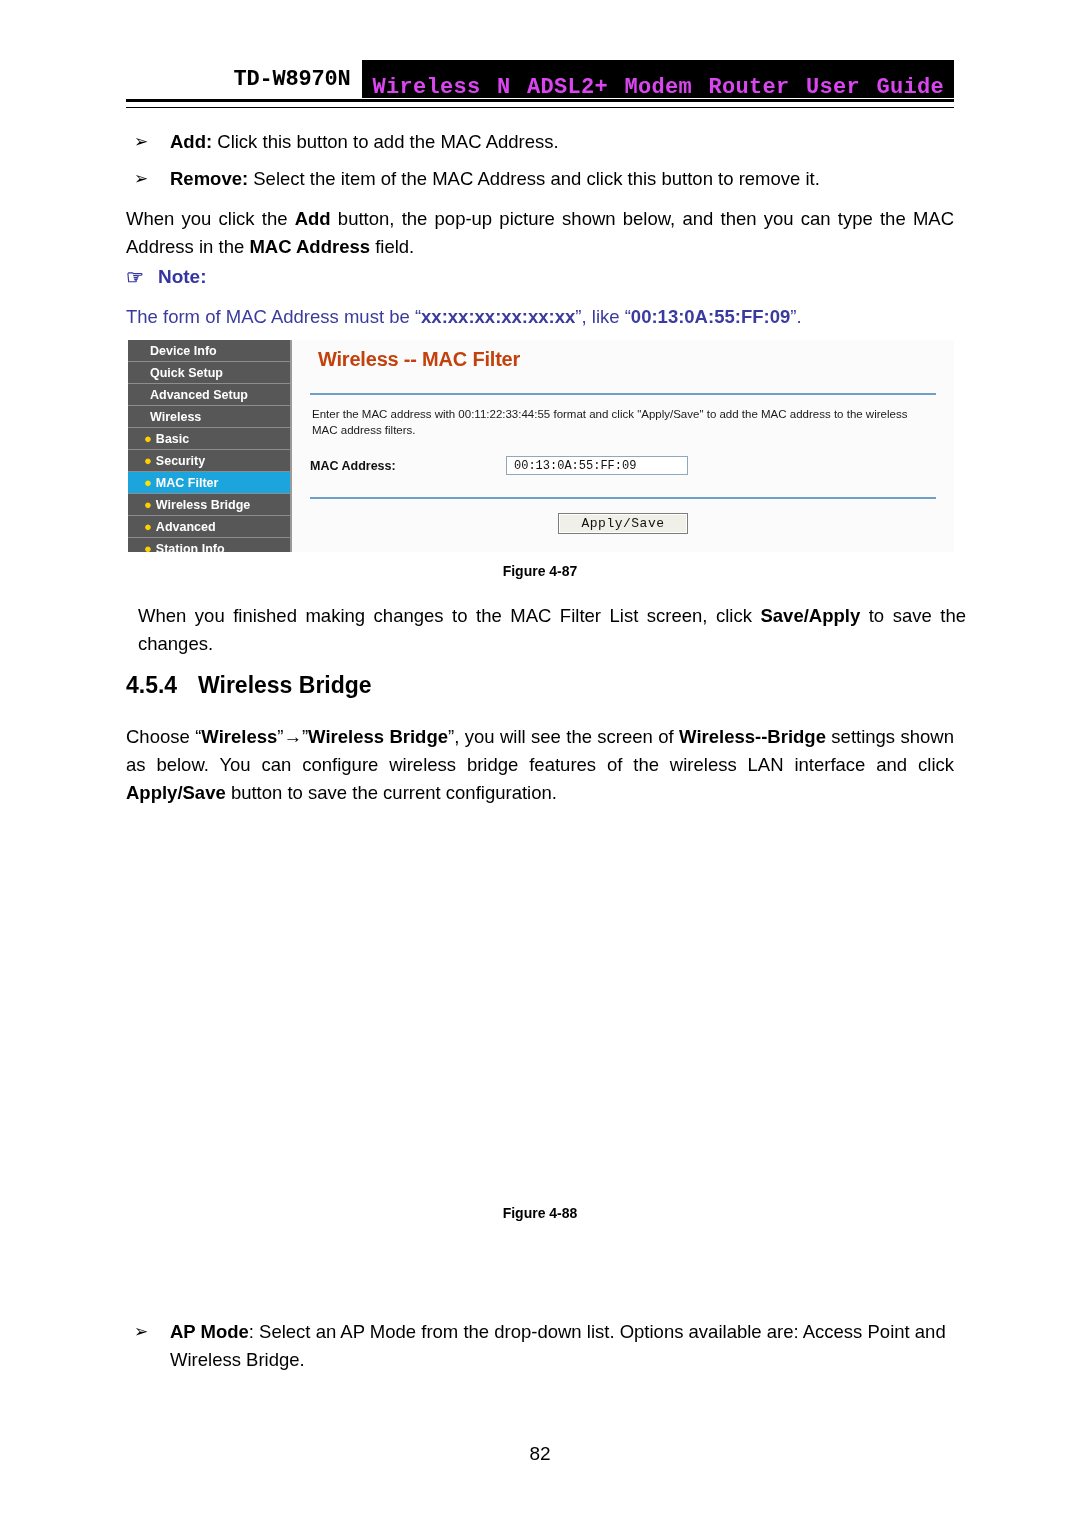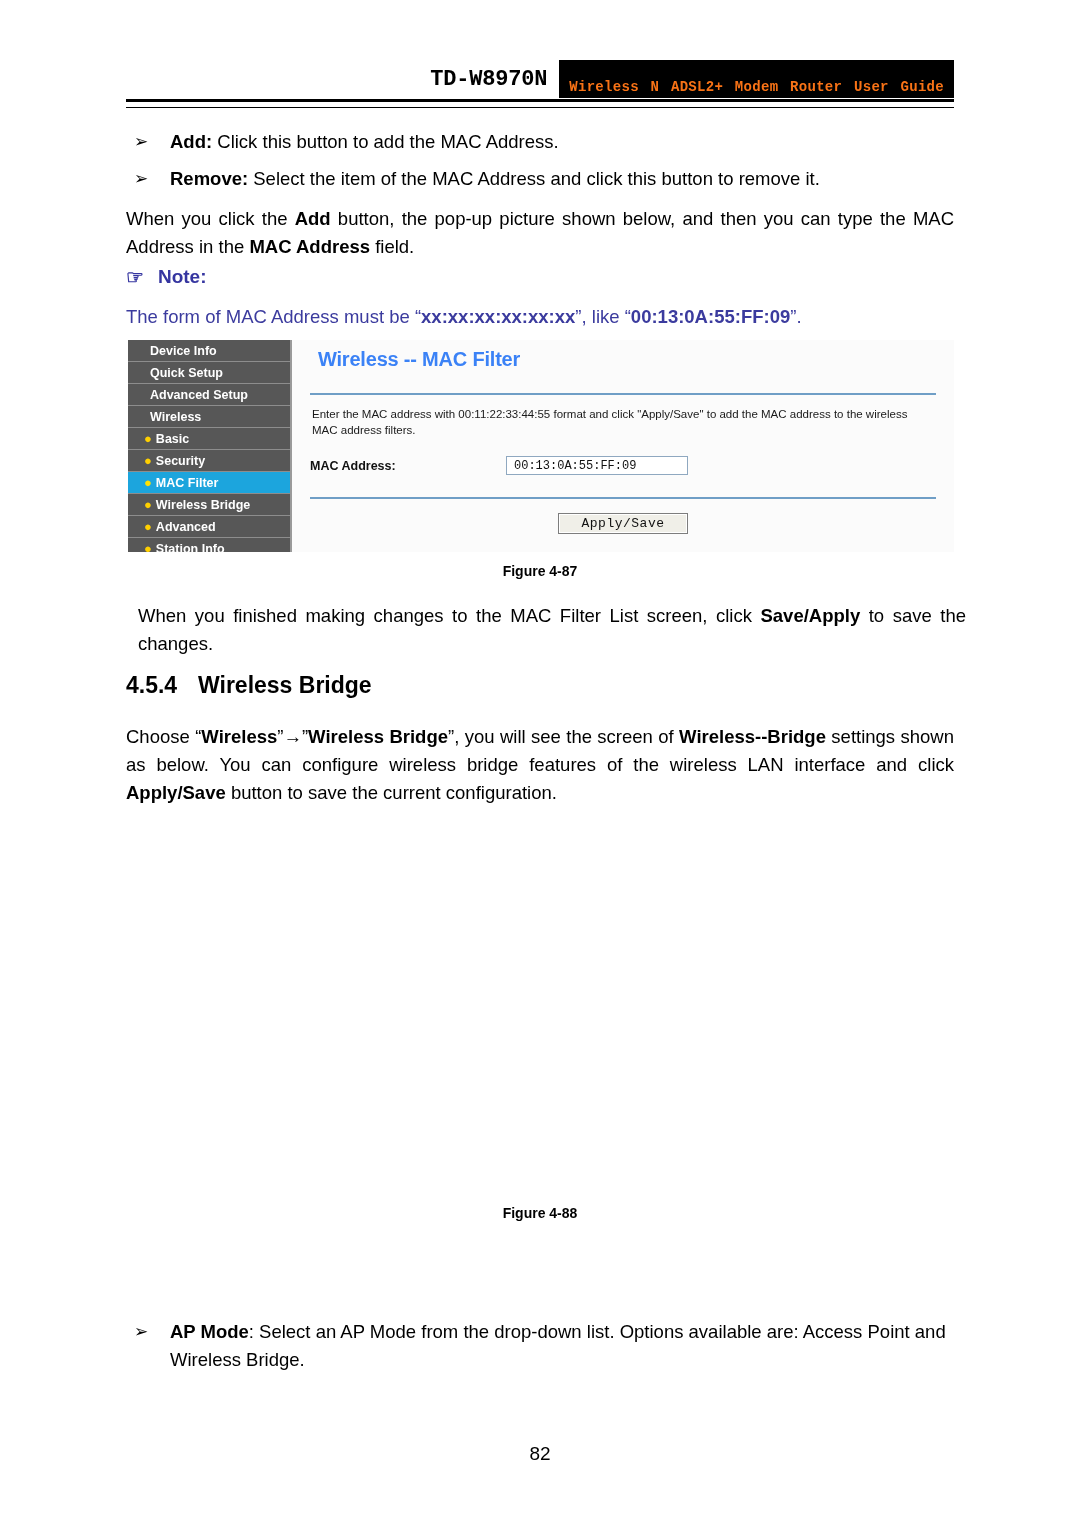--- a/index.html
+++ b/index.html
@@ -43,22 +43,22 @@
     font-weight: bold;
     letter-spacing: -0.2px;
     color: #000;
     display: flex;
     align-items: center;
     padding-right: 12px;
     white-space: nowrap;
   }
   .header-title {
     background: #000000;
-    color: #f97316;
-    font-size: 14px;
+    color: #d946ef;
+    font-size: 22px;
     font-weight: bold;
     display: flex;
     align-items: center;
     padding: 16px 10px 0 10px;
     white-space: nowrap;
     letter-spacing: 0.3px;
     word-spacing: 3px;
   }
   .header-rule {
     position: absolute;
@@ -175,21 +175,21 @@
   .ui-main {
     flex: 1;
     background: #fbfbfb;
     position: relative;
     padding: 0 18px;
     box-sizing: border-box;
   }
   .ui-title {
     font-size: 20px;
     font-weight: bold;
-    color: #3b82f6;
+    color: #c2410c;
     padding: 8px 0 0 8px;
     letter-spacing: -0.2px;
   }
   .ui-divider {
     height: 2px;
     background: #6f9ec6;
     margin: 22px 0 0 0;
   }
   .ui-desc {
     font-size: 11.5px;

